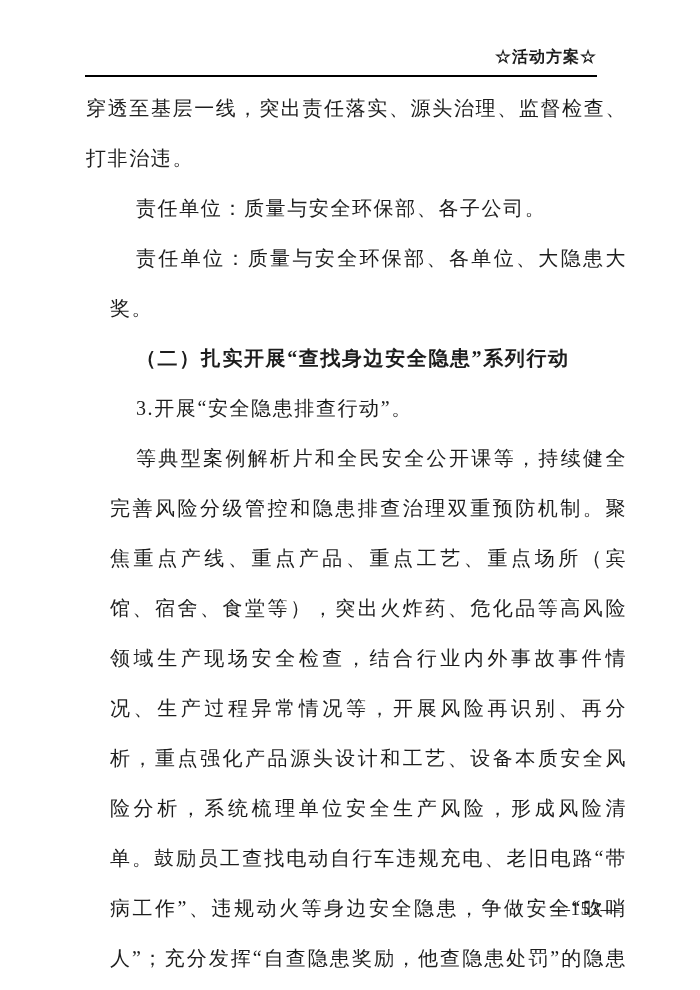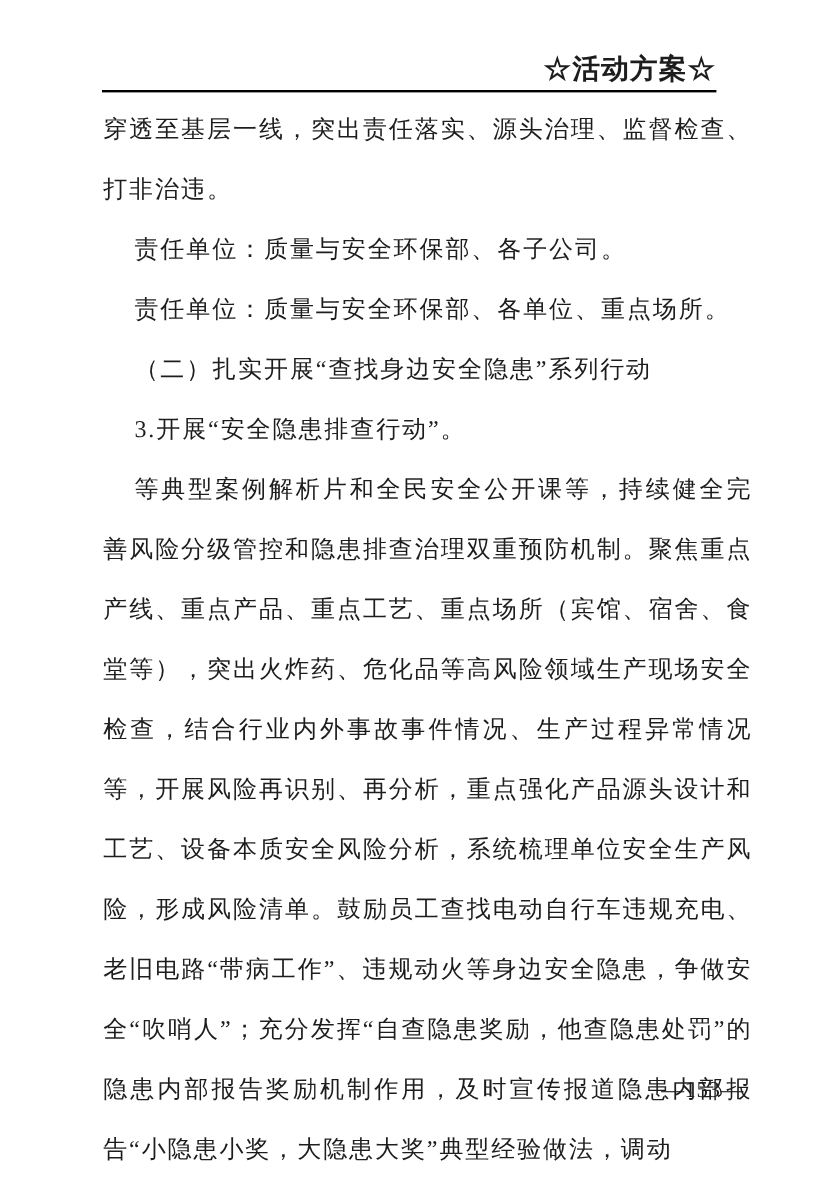--- a/index.html
+++ b/index.html
@@ -21,44 +21,45 @@
     left: 85px;
     top: 42px;
     width: 512px;
     border-bottom: 2px solid var(--rule-color, #000000);
     text-align: right;
     padding-bottom: 3px;
   }
   .header-title {
     font-family: "Liberation Sans", sans-serif;
     font-weight: bold;
-    font-size: 23px;
+    font-size: 16px;
     letter-spacing: 1px;
     line-height: 30px;
   }
   .doc-body {
     position: absolute;
     left: 86px;
     top: 83px;
     width: 541px;
     font-size: 20px;
     line-height: 50px;
     letter-spacing: 1.6px;
     text-align: justify;
     text-justify: inter-character;
   }
   .para {
     margin: 0;
     padding: 0;
   }
   .para.indent {
     text-indent: 26px;
+    margin-left: 24px;
   }
   .para.bold {
-    font-weight: normal;
+    font-weight: bold;
   }
   .page-number {
     position: absolute;
     right: 80px;
     top: 898px;
     font-size: 19px;
     line-height: 22px;
     letter-spacing: 0.5px;
     margin-left: 16px;
   }
@@ -68,21 +69,21 @@
 
 <div class="page">
 
   <div class="header">
     <span class="header-title">☆活动方案☆</span>
   </div>
 
   <div class="doc-body">
     <p class="para">穿透至基层一线，突出责任落实、源头治理、监督检查、打非治违。</p>
     <p class="para indent">责任单位：质量与安全环保部、各子公司。</p>
-    <p class="para indent">责任单位：质量与安全环保部、各单位、重点场所。</p>
+    <p class="para indent">责任单位：质量与安全环保部、各单位、大隐患大奖。</p>
     <p class="para indent bold">（二）扎实开展“查找身边安全隐患”系列行动</p>
     <p class="para indent">3.开展“安全隐患排查行动”。</p>
     <p class="para indent">等典型案例解析片和全民安全公开课等，持续健全完善风险分级管控和隐患排查治理双重预防机制。聚焦重点产线、重点产品、重点工艺、重点场所（宾馆、宿舍、食堂等），突出火炸药、危化品等高风险领域生产现场安全检查，结合行业内外事故事件情况、生产过程异常情况等，开展风险再识别、再分析，重点强化产品源头设计和工艺、设备本质安全风险分析，系统梳理单位安全生产风险，形成风险清单。鼓励员工查找电动自行车违规充电、老旧电路“带病工作”、违规动火等身边安全隐患，争做安全“吹哨人”；充分发挥“自查隐患奖励，他查隐患处罚”的隐患内部报告奖励机制作用，及时宣传报道隐患内部报告“小隐患小奖，大隐患大奖”典型经验做法，调动</p>
   </div>
 
   <div class="page-number">—153—</div>
 
 </div>
 
 </body></html>

